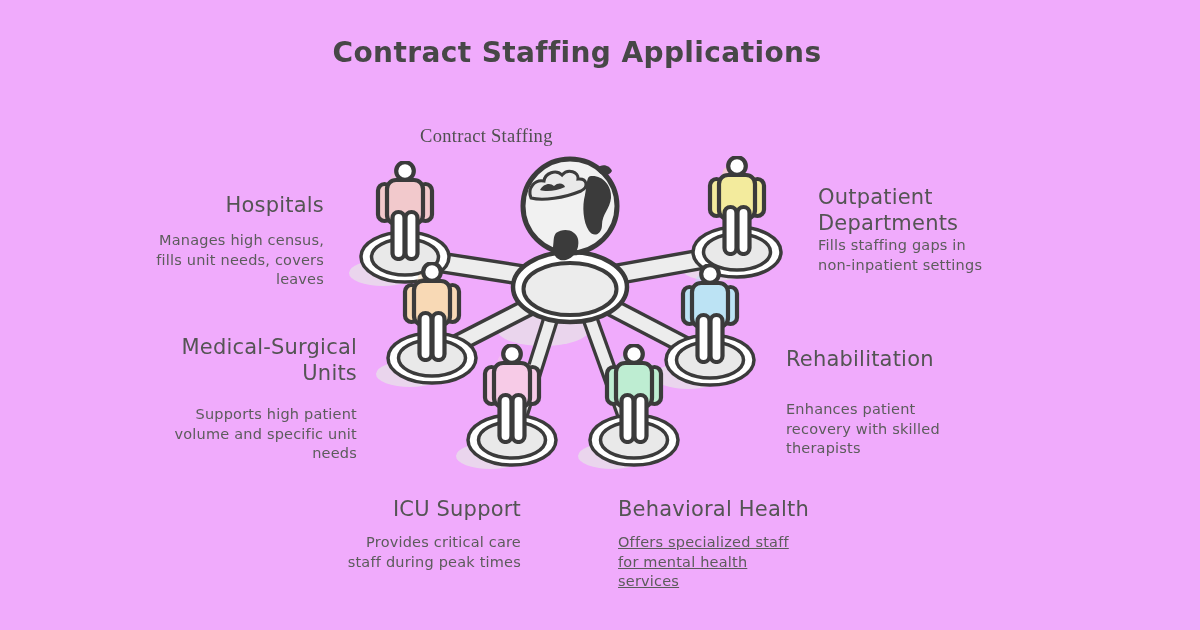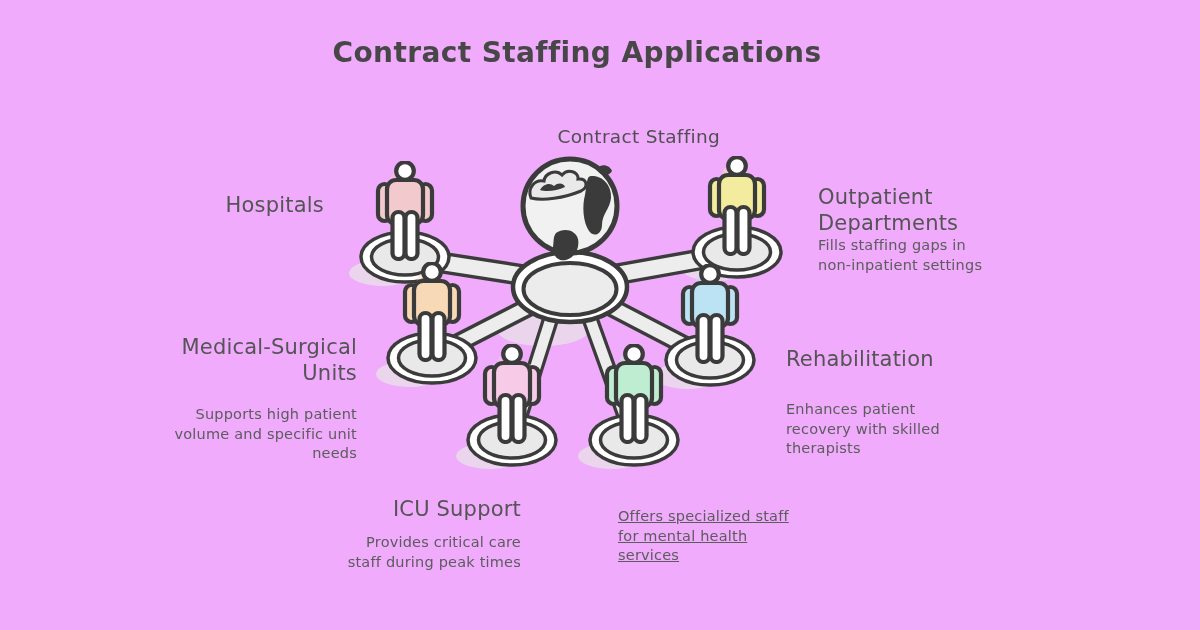--- a/index.html
+++ b/index.html
@@ -5,22 +5,22 @@
   html,body{margin:0;padding:0;background:#fff;}
   .canvas{
     position:relative;width:1200px;height:630px;background:#f0abfc;overflow:hidden;
     font-family:"DejaVu Sans", sans-serif;
   }
   .page-title{
     position:absolute;left:277px;top:36px;width:600px;text-align:center;
     font-size:28px;font-weight:700;color:#474747;letter-spacing:.4px;white-space:pre-line;
   }
   .hub-label{
-    position:absolute;left:420px;top:126px;width:300px;text-align:right;
-    font-size:18.5px;color:#4f4f4f;letter-spacing:.3px;
+    position:absolute;left:420px;top:126px;width:300px;text-align:left;
+    font-size:18.5px;color:#4f4f4f;letter-spacing:.3px;font-family:Liberation Serif, serif;
   }
   .diagram{position:absolute;left:0;top:0;}
   .node{position:absolute;}
   .node .node-title{font-size:21px;line-height:26px;color:#545454;letter-spacing:.2px;white-space:pre-line;}
   .node .node-desc{font-size:14.5px;line-height:19.5px;color:#5c5c5c;letter-spacing:.2px;white-space:pre-line;}
   .align-right{text-align:right;}
   .align-left{text-align:left;}
   .node-hospitals{left:64px;top:192px;width:260px;}
   .node-hospitals .node-desc{margin-top:13px;}
   .node-medical-surgical-units{left:97px;top:334px;width:260px;}
@@ -128,37 +128,41 @@
     <use href="#person" x="480" y="344" width="64" height="100" style="--c: #F7CBE7;"></use>
     <use href="#person" x="602" y="344" width="64" height="100" style="--c: #BEEDD2;"></use>
     <use href="#person" x="678" y="264" width="64" height="100" style="--c: #BCE3F4;"></use>
     <use href="#person" x="705" y="156" width="64" height="100" style="--c: #F3EB9D;"></use>
   </svg>
 
   <div class="hub-label">Contract Staffing</div>
 
   <div class="node node-hospitals align-right">
     <div class="node-title">Hospitals</div>
+    <div class="node-desc">Manages high census,
+fills unit needs, covers
+leaves</div>
   </div>
 
   <div class="node node-medical-surgical-units align-right">
     <div class="node-title">Medical-Surgical
 Units</div>
     <div class="node-desc">Supports high patient
 volume and specific unit
 needs</div>
   </div>
 
   <div class="node node-icu-support align-right">
     <div class="node-title">ICU Support</div>
     <div class="node-desc">Provides critical care
 staff during peak times</div>
   </div>
 
   <div class="node node-behavioral-health align-left">
+    <div class="node-title">Behavioral Health</div>
     <div class="node-desc">Offers specialized staff
 for mental health
 services</div>
   </div>
 
   <div class="node node-rehabilitation align-left">
     <div class="node-title">Rehabilitation</div>
     <div class="node-desc">Enhances patient
 recovery with skilled
 therapists</div>

